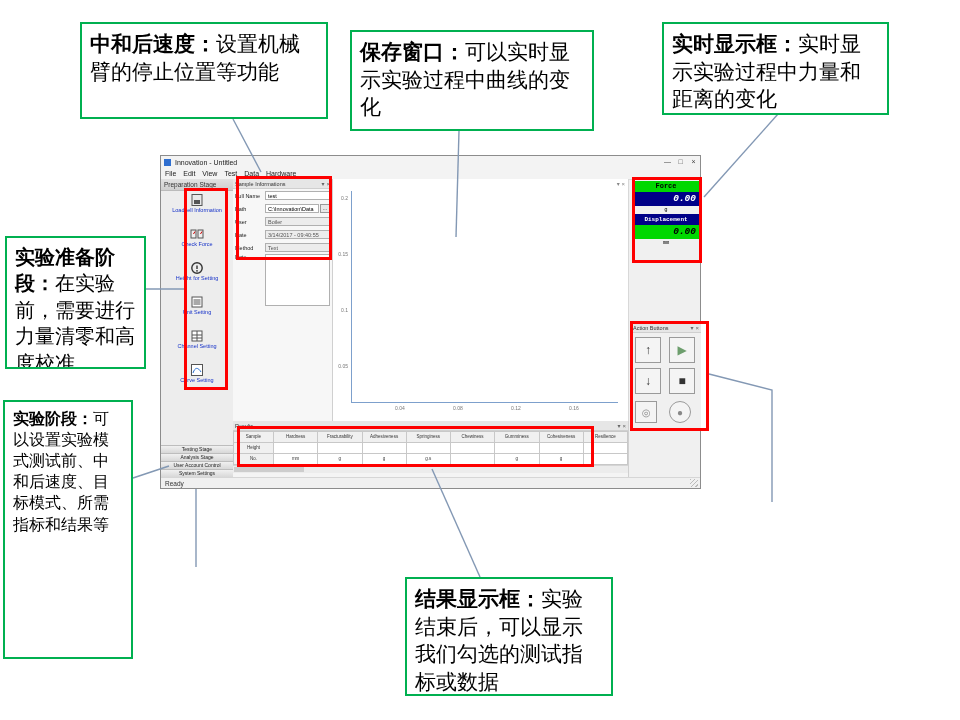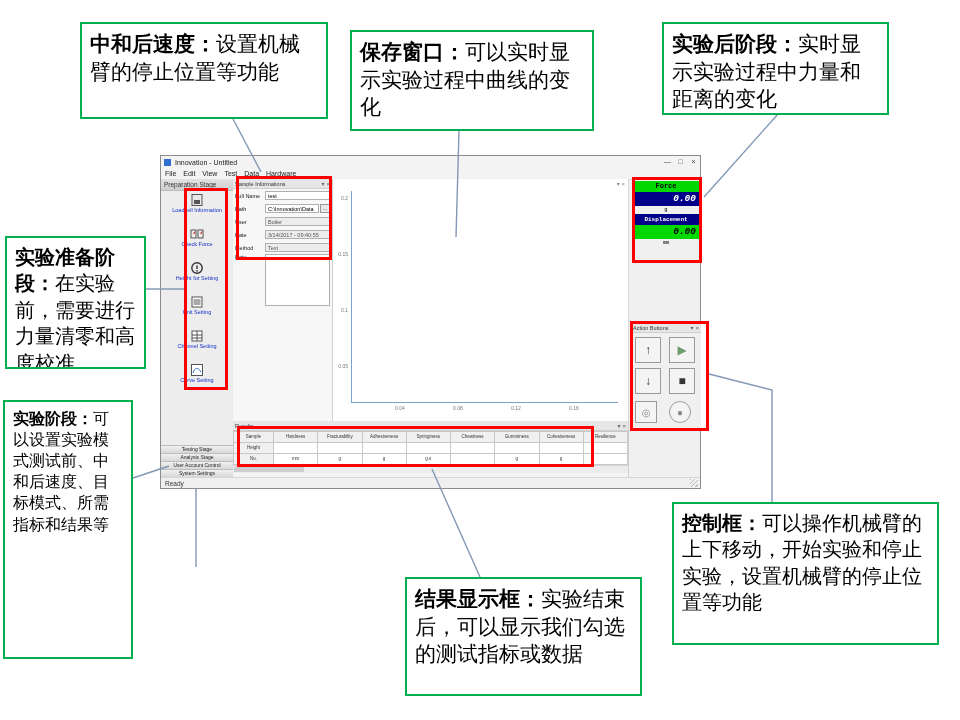--- a/index.html
+++ b/index.html
@@ -9,21 +9,21 @@
   
   .callout { position:absolute; box-sizing:border-box; border:2px solid #00b050; background:#fff;
              padding:6px 8px; font-size:21px; line-height:1.32; color:#000; z-index:10; overflow:hidden; }
   .callout b { font-weight:bold; }
   .c1 { left:80px;  top:22px;  width:248px; height:97px; }
   .c2 { left:350px; top:30px;  width:244px; height:101px; }
   .c3 { left:662px; top:22px;  width:227px; height:93px; }
   .c4 { left:5px;   top:222px; width:141px; height:133px; font-size:20px;margin-top:14px; }
   .c5 { left:3px;   top:400px; width:130px; height:259px; font-size:16px; }
   .c6 { left:145px; top:567px; width:246px; height:93px; }
-  .c7 { left:405px; top:577px; width:237px; height:119px; }
+  .c7 { left:405px; top:577px; width:208px; height:119px; }
   .c8 { left:672px; top:502px; width:267px; height:143px; font-size:20px; }
 
   
   .redbox { position:absolute; border:3px solid #fe0000; z-index:6; box-sizing:border-box; }
   .rb-sidebar { left:184px; top:188px; width:44px;  height:202px; }
   .rb-sample  { left:236px; top:176px; width:96px;  height:84px; }
   .rb-readout { left:632px; top:177px; width:70px;  height:86px; }
   .rb-action  { left:630px; top:321px; width:79px;  height:110px; }
   .rb-results { left:237px; top:426px; width:357px; height:41px; }
 
@@ -349,28 +349,25 @@
   <div class="redbox rb-action"></div>
   <div class="redbox rb-results"></div>
 
   <div class="callout c1">
     <b>中和后速度：</b><span>设置机械臂的停止位置等功能</span>
   </div>
   <div class="callout c2">
     <b>保存窗口：</b><span>可以实时显示实验过程中曲线的变化</span>
   </div>
   <div class="callout c3">
-    <b>实验后阶段：</b><span>实时显示实验过程中力量和距离的变化</span>
+    <b>实时显示框：</b><span>实时显示实验过程中力量和距离的变化</span>
   </div>
   <div class="callout c4">
     <b>实验准备阶段：</b><span>在实验前，需要进行力量清零和高度校准</span>
   </div>
   <div class="callout c5">
     <b>实验阶段：</b><span>可以设置实验模式测试前、中和后速度、目标模式、所需指标和结果等</span>
   </div>
   <div class="callout c7">
     <b>结果显示框：</b><span>实验结束后，可以显示我们勾选的测试指标或数据</span>
   </div>
-  <div class="callout c8">
-    <b>控制框：</b><span>可以操作机械臂的上下移动，开始实验和停止实验，设置机械臂的停止位置等功能</span>
-  </div>
 
 </div>
 
 </body></html>

